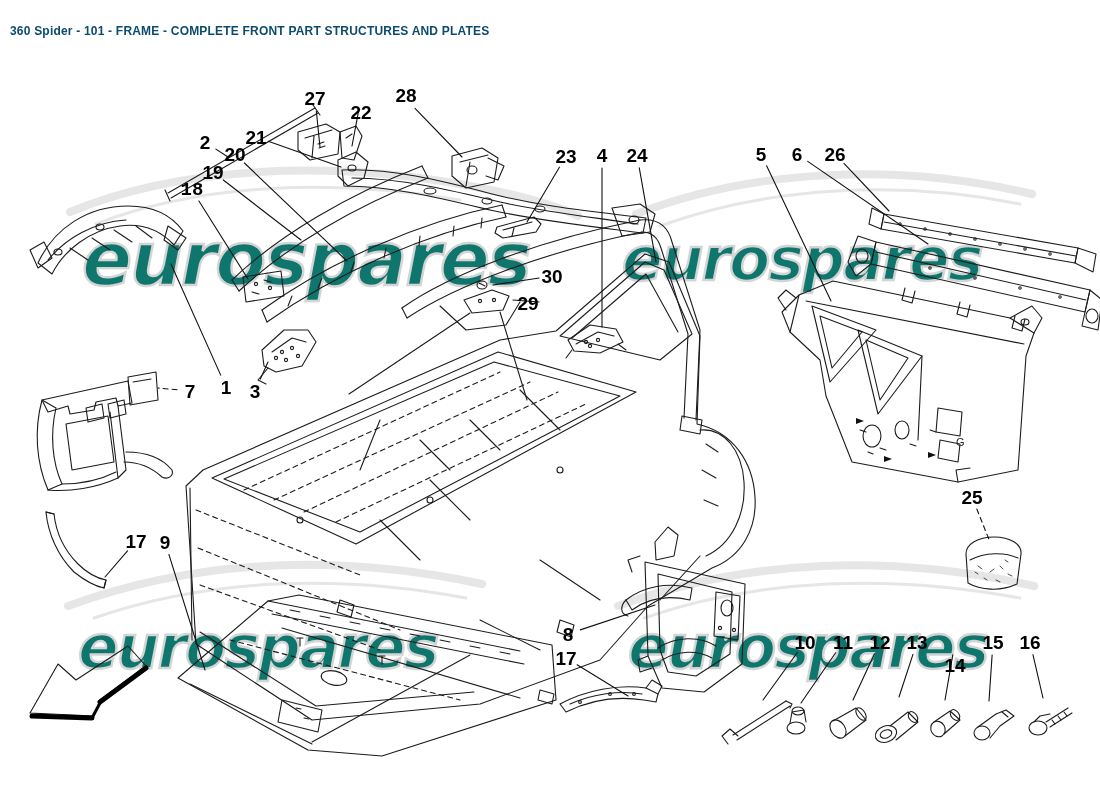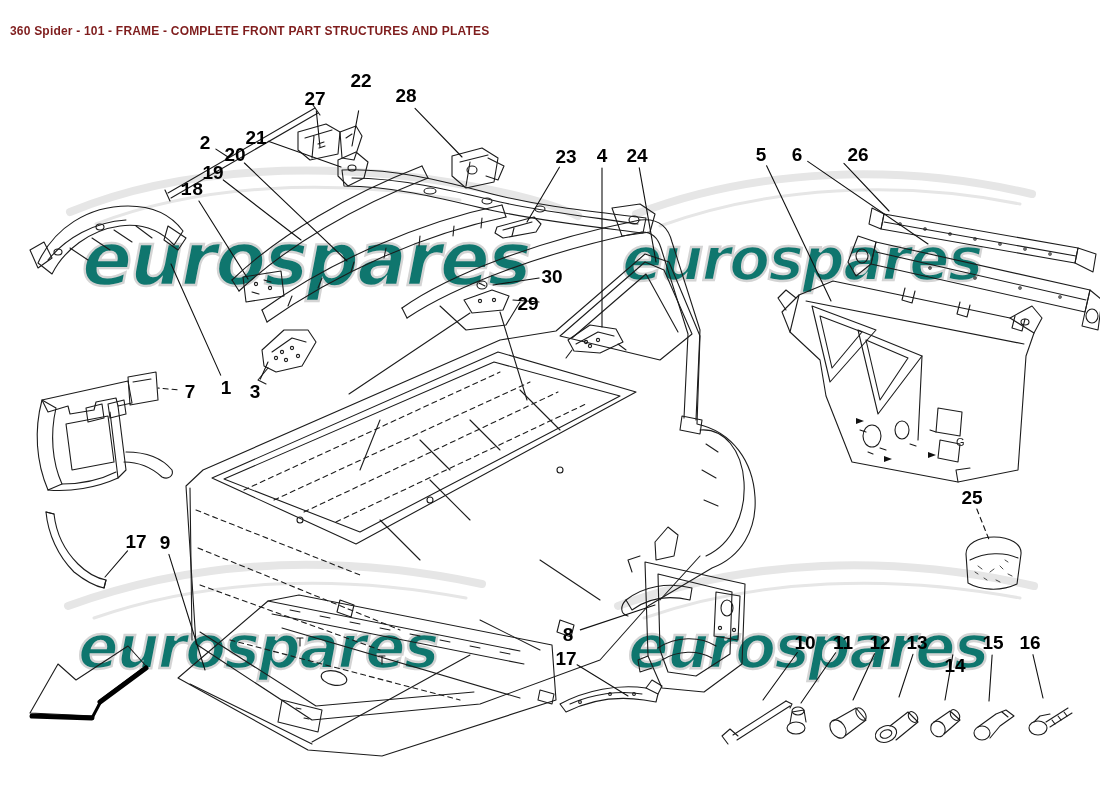--- a/index.html
+++ b/index.html
@@ -2,21 +2,21 @@
 <html><head>
 <meta charset="utf-8">
 <style>
   html,body{margin:0;padding:0;}
   body{
     width:1100px;height:800px;position:relative;background:#ffffff;
     font-family:"Liberation Sans",sans-serif;overflow:hidden;
   }
   #title{
     position:absolute;left:10px;top:24px;font-size:12px;font-weight:bold;
-    color:#7f1d1d;letter-spacing:0.2px;z-index:40;white-space:nowrap;
+    color:#0c4a6e;letter-spacing:0.2px;z-index:40;white-space:nowrap;
   }
   .wm{
     position:absolute;z-index:1;white-space:nowrap;user-select:none;
     font-family:"DejaVu Sans",sans-serif;font-style:italic;font-weight:bold;
     color:#0f766e;-webkit-text-stroke:2.4px #d4d4d4;letter-spacing:-2px;margin-top:40px;
   }
   #wm1{left:82px;top:176px;font-size:74px;}
   #wm2{left:622px;top:184px;font-size:60px;}
   #wm3{left:78px;top:572px;font-size:60px;}
   #wm4{left:628px;top:572px;font-size:60px;}
@@ -398,25 +398,25 @@
     <div class="callout" style="left: 880px; top: 642px;">12</div>
     <div class="callout" style="left: 917px; top: 642px;">13</div>
     <div class="callout" style="left: 955px; top: 665px;">14</div>
     <div class="callout" style="left: 993px; top: 642px;">15</div>
     <div class="callout" style="left: 1030px; top: 642px; text-align: center;">16</div>
     <div class="callout" style="left: 136px; top: 541px;">17</div>
     <div class="callout" style="left: 192px; top: 190px; font-family: Liberation Mono, monospace;">18</div>
     <div class="callout" style="left: 213px; top: 172px;">19</div>
     <div class="callout" style="left: 235px; top: 154px;">20</div>
     <div class="callout" style="left: 256px; top: 137px;">21</div>
-    <div class="callout" style="left: 361px; top: 80px;">22</div>
+    <div class="callout" style="left: 361px; top: 112px;">22</div>
     <div class="callout" style="left: 566px; top: 156px;">23</div>
     <div class="callout" style="left: 637px; top: 155px;">24</div>
     <div class="callout" style="left: 972px; top: 497px;">25</div>
-    <div class="callout" style="left: 835px; top: 154px; margin-left: 23px;">26</div>
+    <div class="callout" style="left: 835px; top: 154px;">26</div>
     <div class="callout" style="left: 315px; top: 98px;">27</div>
     <div class="callout" style="left: 406px; top: 95px;">28</div>
     <div class="callout" style="left: 528px; top: 303px;">29</div>
     <div class="callout" style="left: 552px; top: 276px;">30</div>
     <div class="callout" style="left: 566px; top: 658px;">17</div>
   </div>
 
 <div id="title">360 Spider - 101 - FRAME - COMPLETE FRONT PART STRUCTURES AND PLATES</div>
 
 </body></html>

